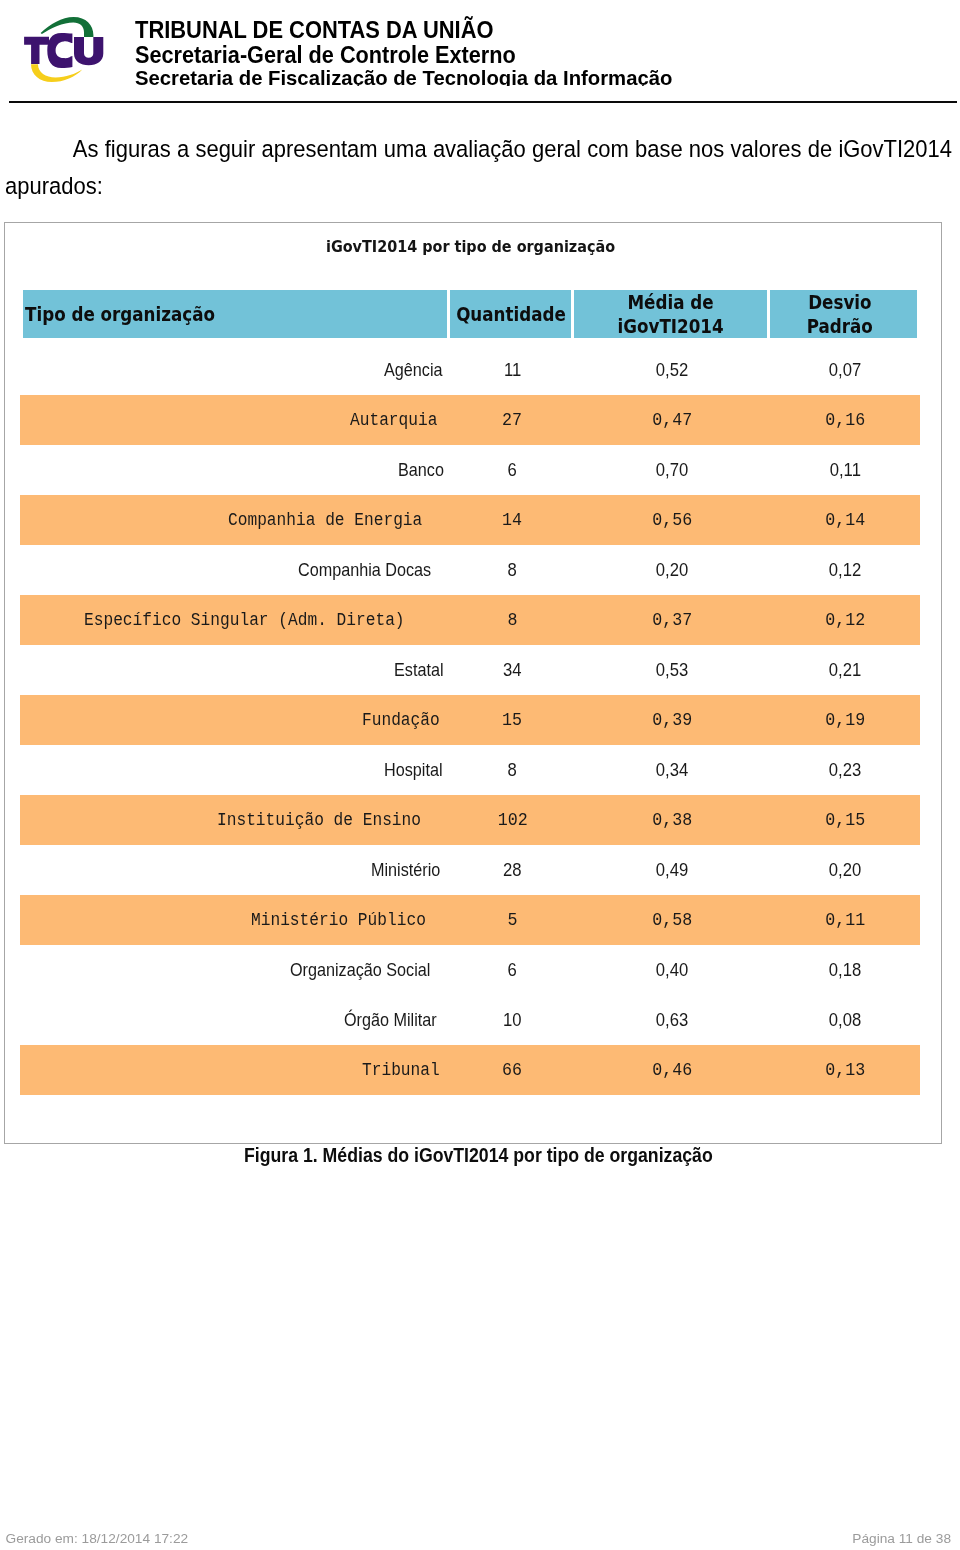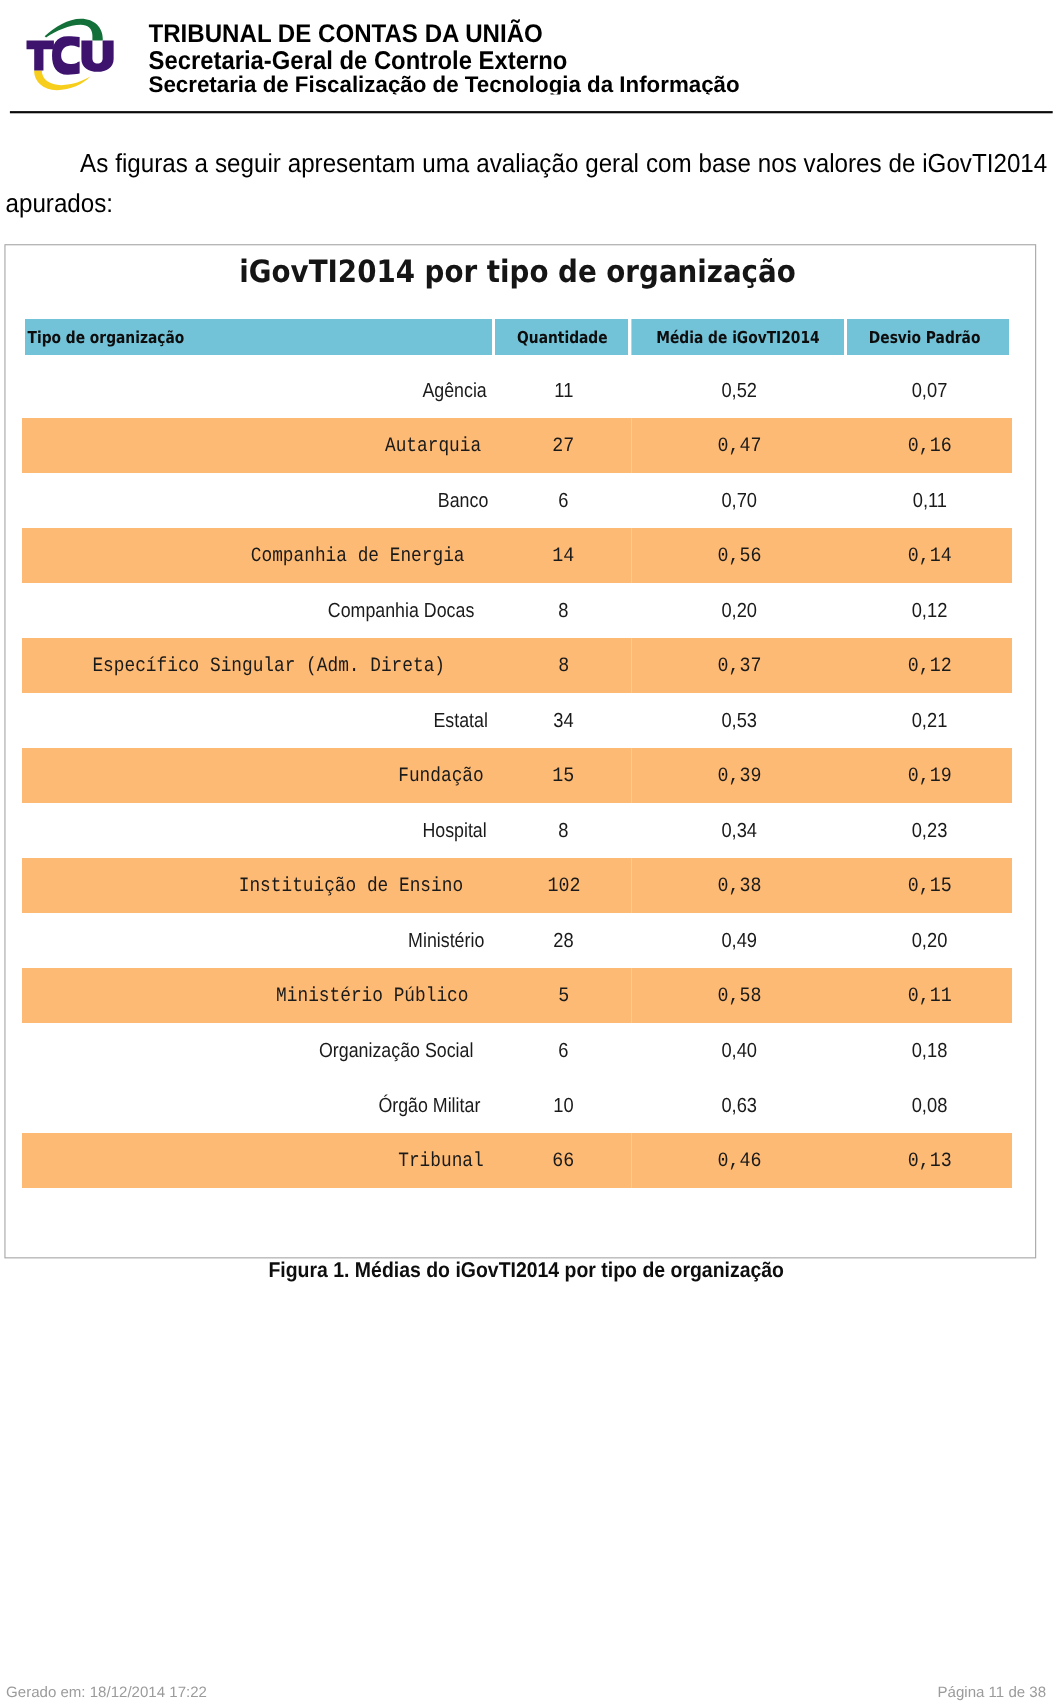--- a/index.html
+++ b/index.html
@@ -23,26 +23,26 @@
   .para{position:absolute;left:5px;top:130.7px;width:1020.5px;font-size:23.7px;line-height:37.2px;
         color:#000;text-align:justify;text-indent:73.06px;
         transform:scaleX(0.928);transform-origin:0 0;}
   .para::after{content:"";display:inline-block;width:100%;}
 
   
   .fig{position:absolute;left:4px;top:222px;width:938px;height:922px;
        border:1px solid #a6a6a6;background:#fff;box-sizing:border-box;}
   .fig-title{position:absolute;left:2px;top:235px;width:937px;text-align:center;
        font-family:"DejaVu Sans Condensed","DejaVu Sans",sans-serif;font-weight:bold;
-       font-size:28px;line-height:24px;color:#151515;}
+       font-size:16px;line-height:24px;color:#151515;}
   table.t{position:absolute;left:20px;top:290px;width:900px;border-collapse:separate;
        border-spacing:0;table-layout:fixed;}
   table.t th,table.t td{padding:0;margin:0;border:0;}
   table.t thead th{height:33px;color:#0d0d0d;font-weight:bold;
-       font-size:15px;font-family:"DejaVu Sans Condensed","DejaVu Sans",sans-serif;
+       font-size:20px;font-family:"DejaVu Sans Condensed","DejaVu Sans",sans-serif;
        vertical-align:middle;box-sizing:border-box;background:#72c2d8;
        background-clip:content-box;padding-right:3px;}
   table.t thead th.c0{padding-left:3px;text-align:left;}
   table.t thead th span{display:inline-block;transform:scaleX(0.93);}
   table.t thead th.cn span{transform-origin:50% 50%;}
   table.t thead th.c3 span{margin-right:7px;}
   table.t thead th.c0 span{transform-origin:0 50%;margin-left:2px;}
   table.t tbody tr.spacer td{height:7px;background:#fff;}
   table.t tbody td{height:50px;font-size:18.5px;color:#1a1a1a;vertical-align:middle;
        font-family:"Liberation Sans",sans-serif;box-sizing:border-box;}

